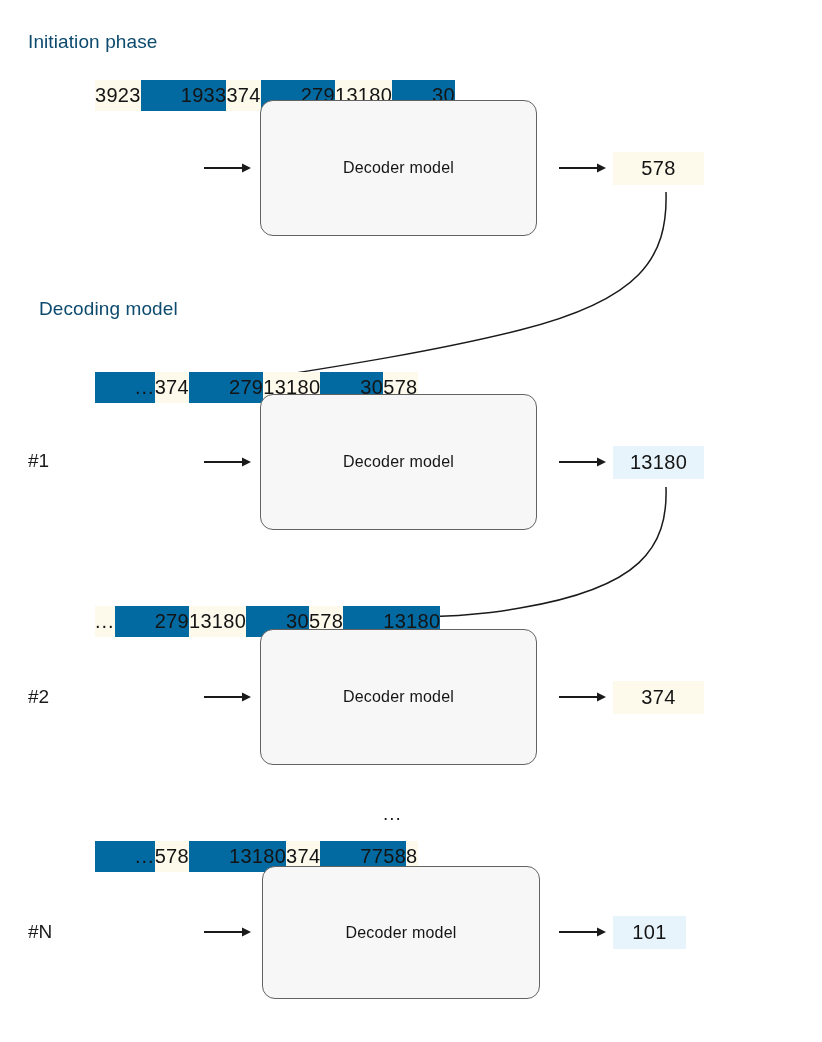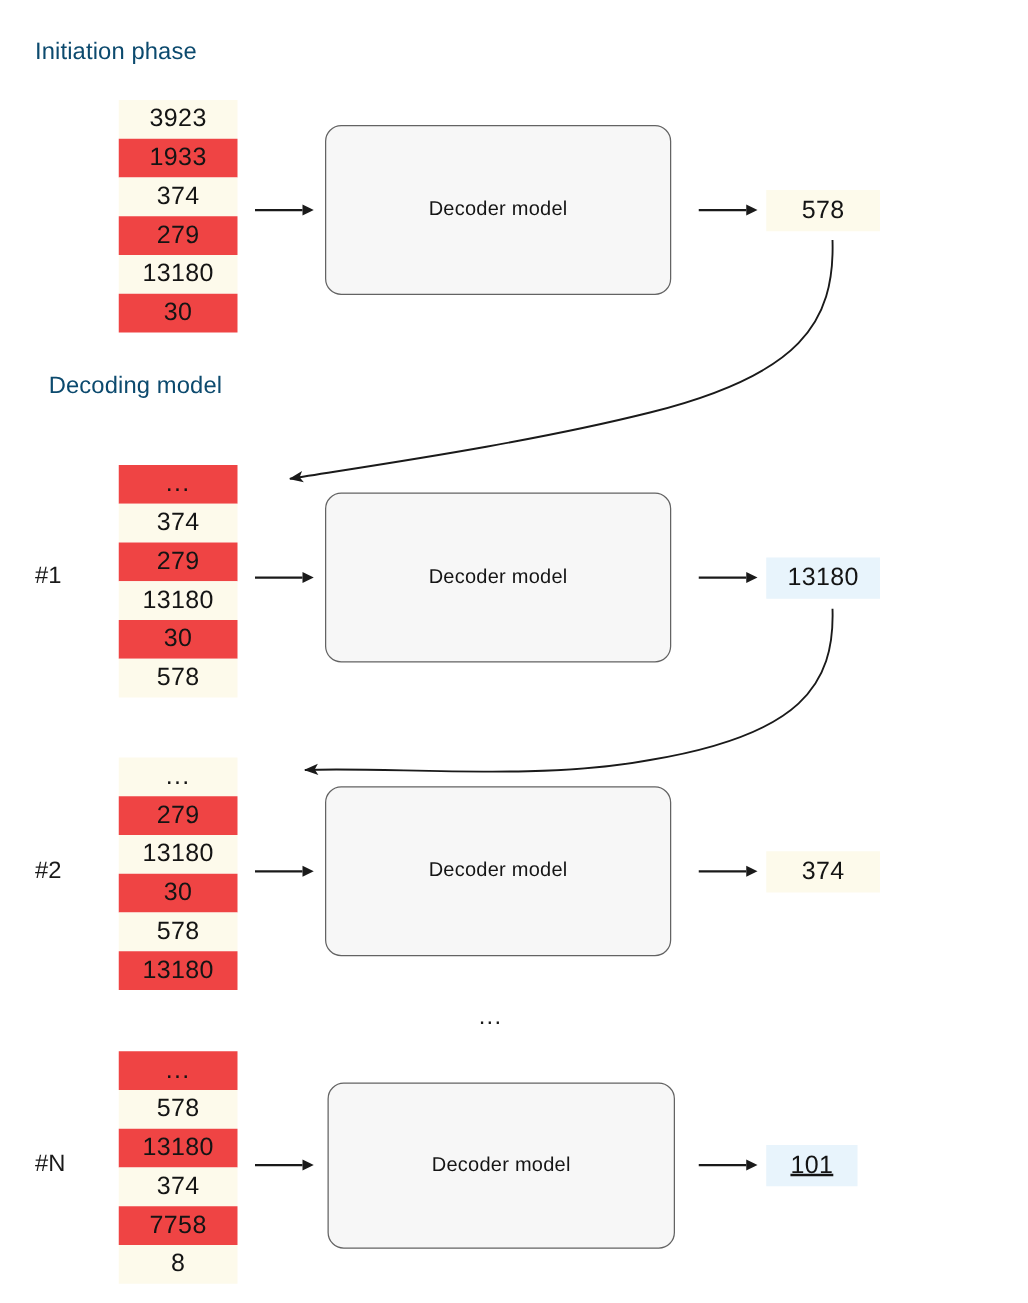--- a/index.html
+++ b/index.html
@@ -37,32 +37,32 @@
     color: #1a1a1a;
     white-space: nowrap;
     text-align: left;
   }
 
   
   .token-stack {
     position: absolute;
     width: 95px;
     display: flex;
-    flex-direction: column;
+    flex-direction: row;
   }
   .token-cell {
     height: 31px;
     line-height: 31px;
     text-align: center;
     font-size: 20px;
     color: #141414;
     letter-spacing: 0.3px;
   }
   .token-cell.cream { background: #fdfaeb; }
-  .token-cell.blue  { background: #ef4444; }
+  .token-cell.blue  { background: #0369a1; padding-left: 40px; }
   .token-cell.ellipsis {
     font-size: 20px;
     letter-spacing: 1px;
   }
 
   
   .decoder-box {
     position: absolute;
     background: #f7f7f7;
     border: 1.4px solid #636363;
@@ -253,15 +253,15 @@
     <span class="decoder-label">Decoder model</span>
   </div>
 
   <div class="arrow-straight" style="left:559px; top:926px; width:48px;">
     <svg width="48" height="12" viewBox="0 0 48 12" xmlns="http://www.w3.org/2000/svg">
       <line x1="0" y1="6" x2="38" y2="6" stroke="#1a1a1a" stroke-width="1.8"></line>
       <path d="M38,1.6 L47,6 L38,10.4 z" fill="#1a1a1a"></path>
     </svg>
   </div>
 
-  <div class="output-chip blue" style="left:613px; top:916px; width:73px;text-decoration:underline;">101</div>
+  <div class="output-chip blue" style="left:613px; top:916px; width:73px;">101</div>
 
 </div>
 
 </body></html>

